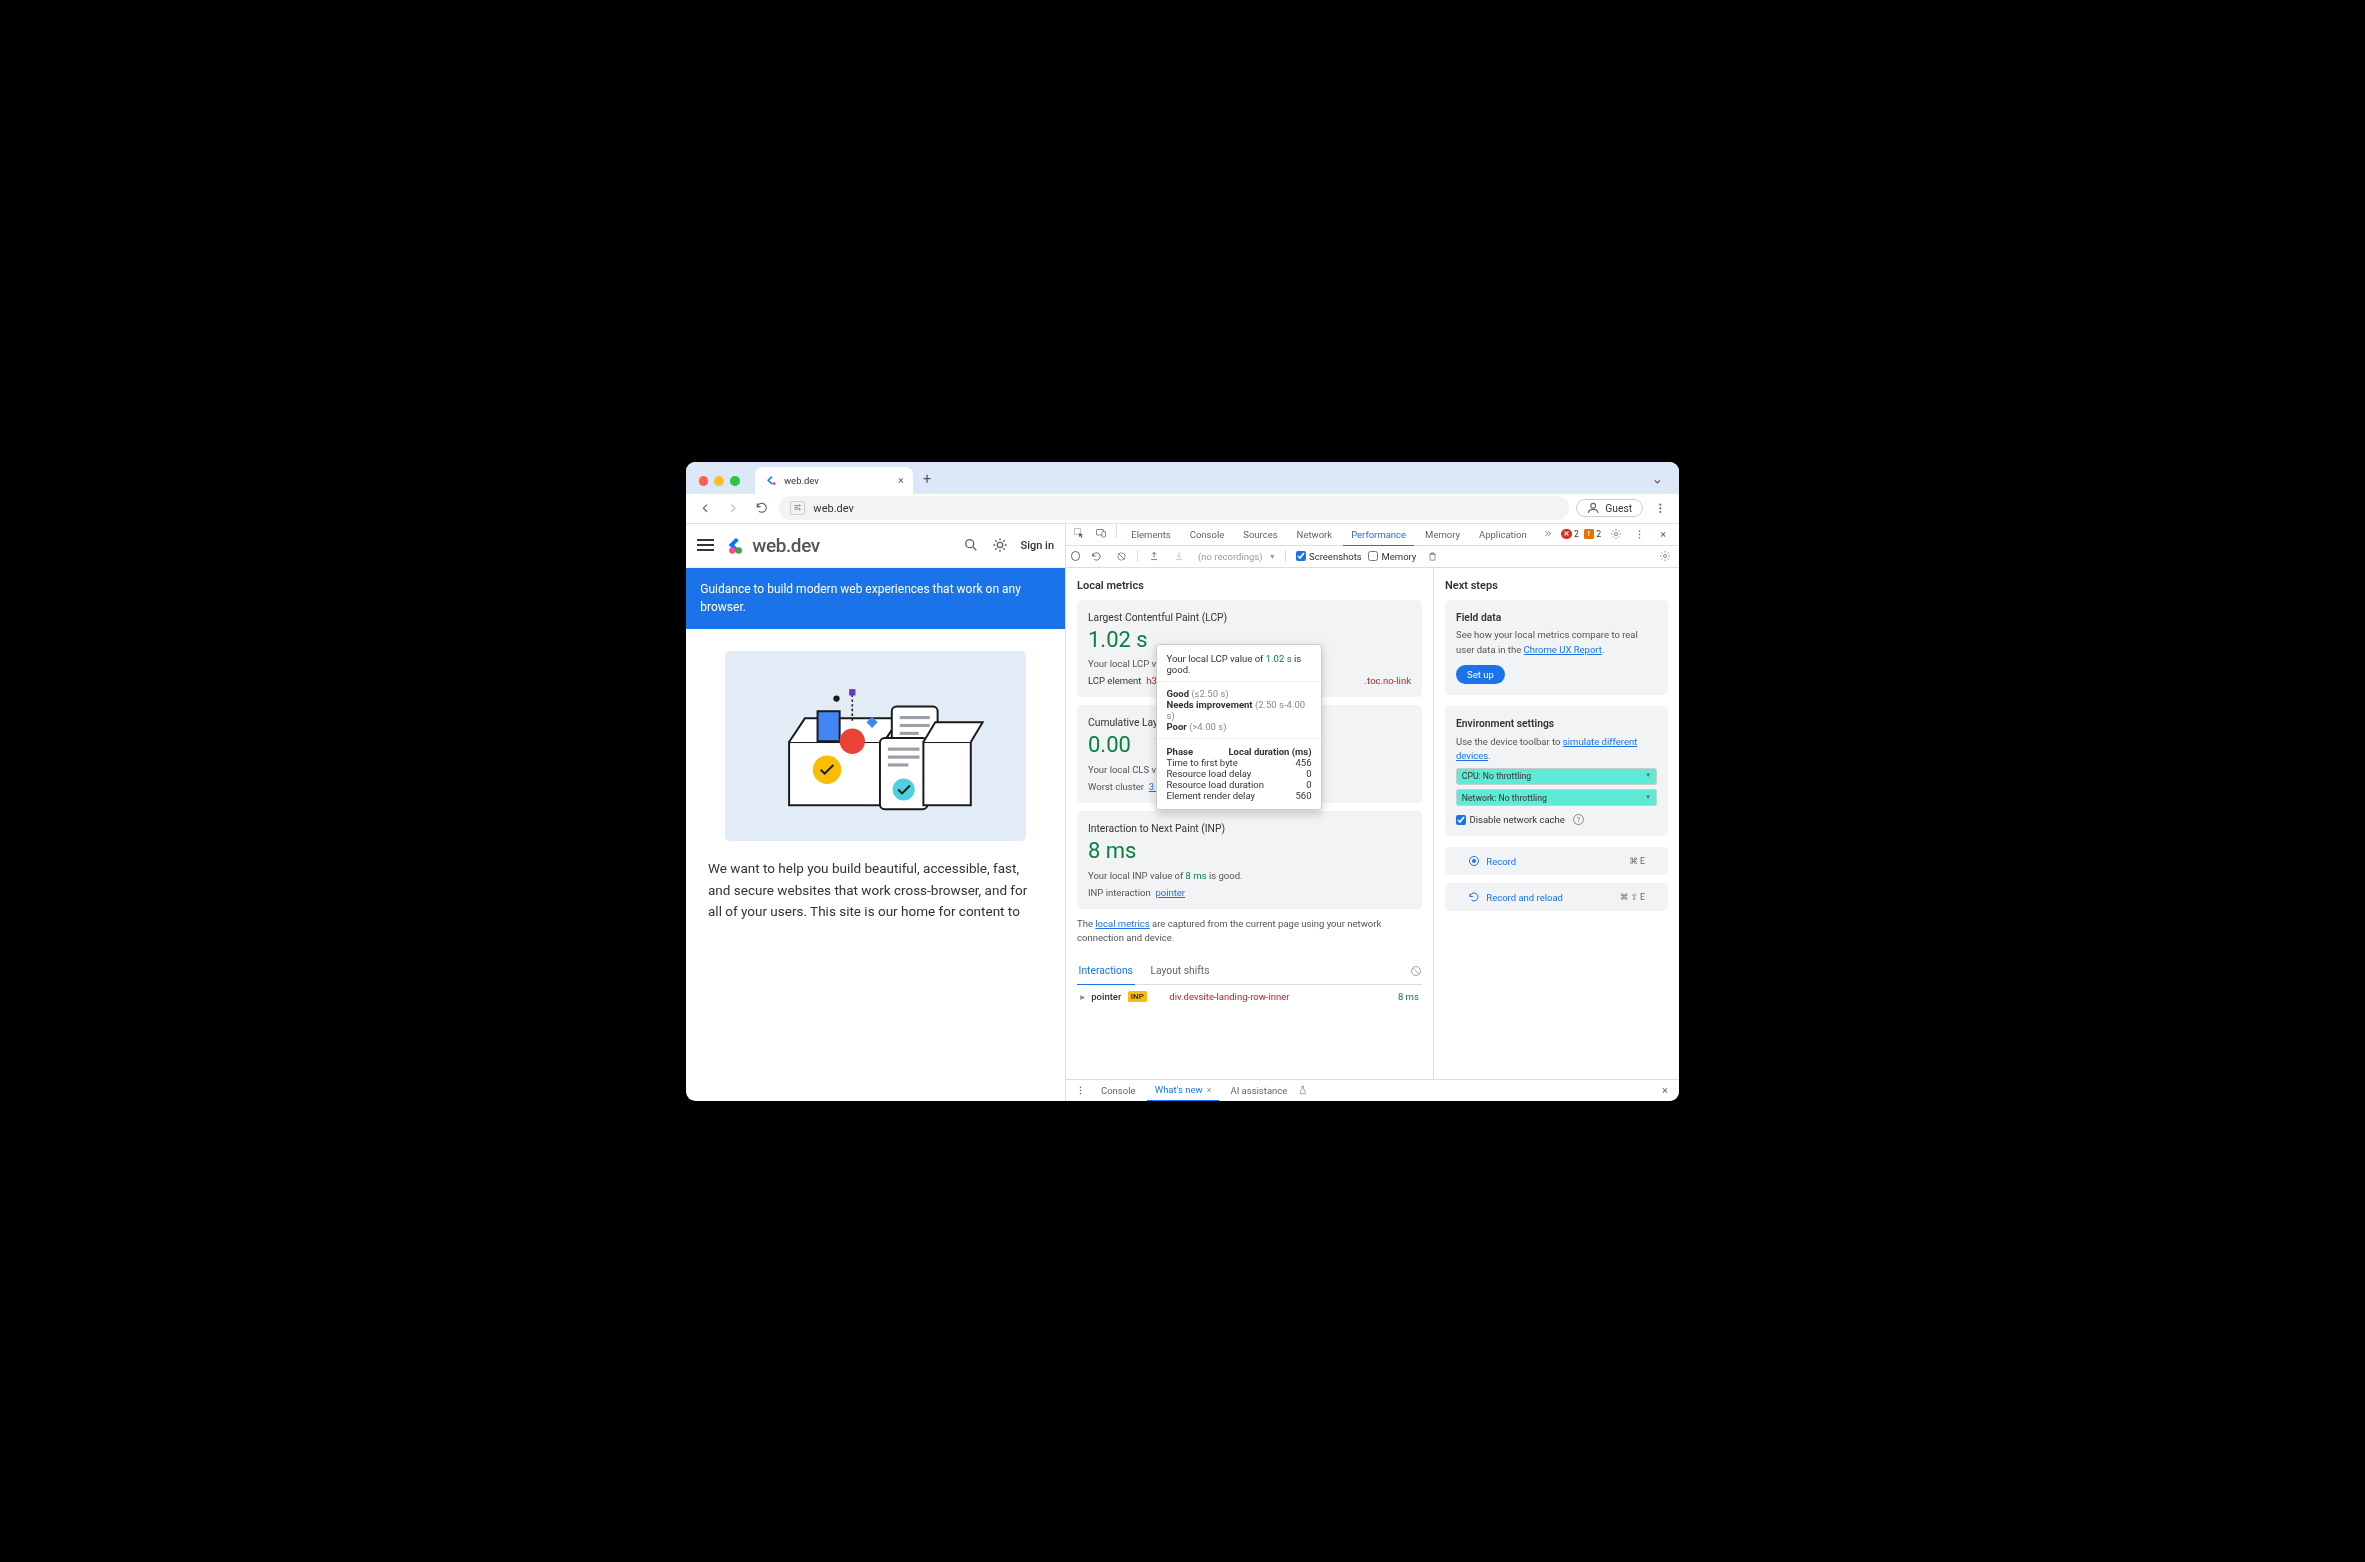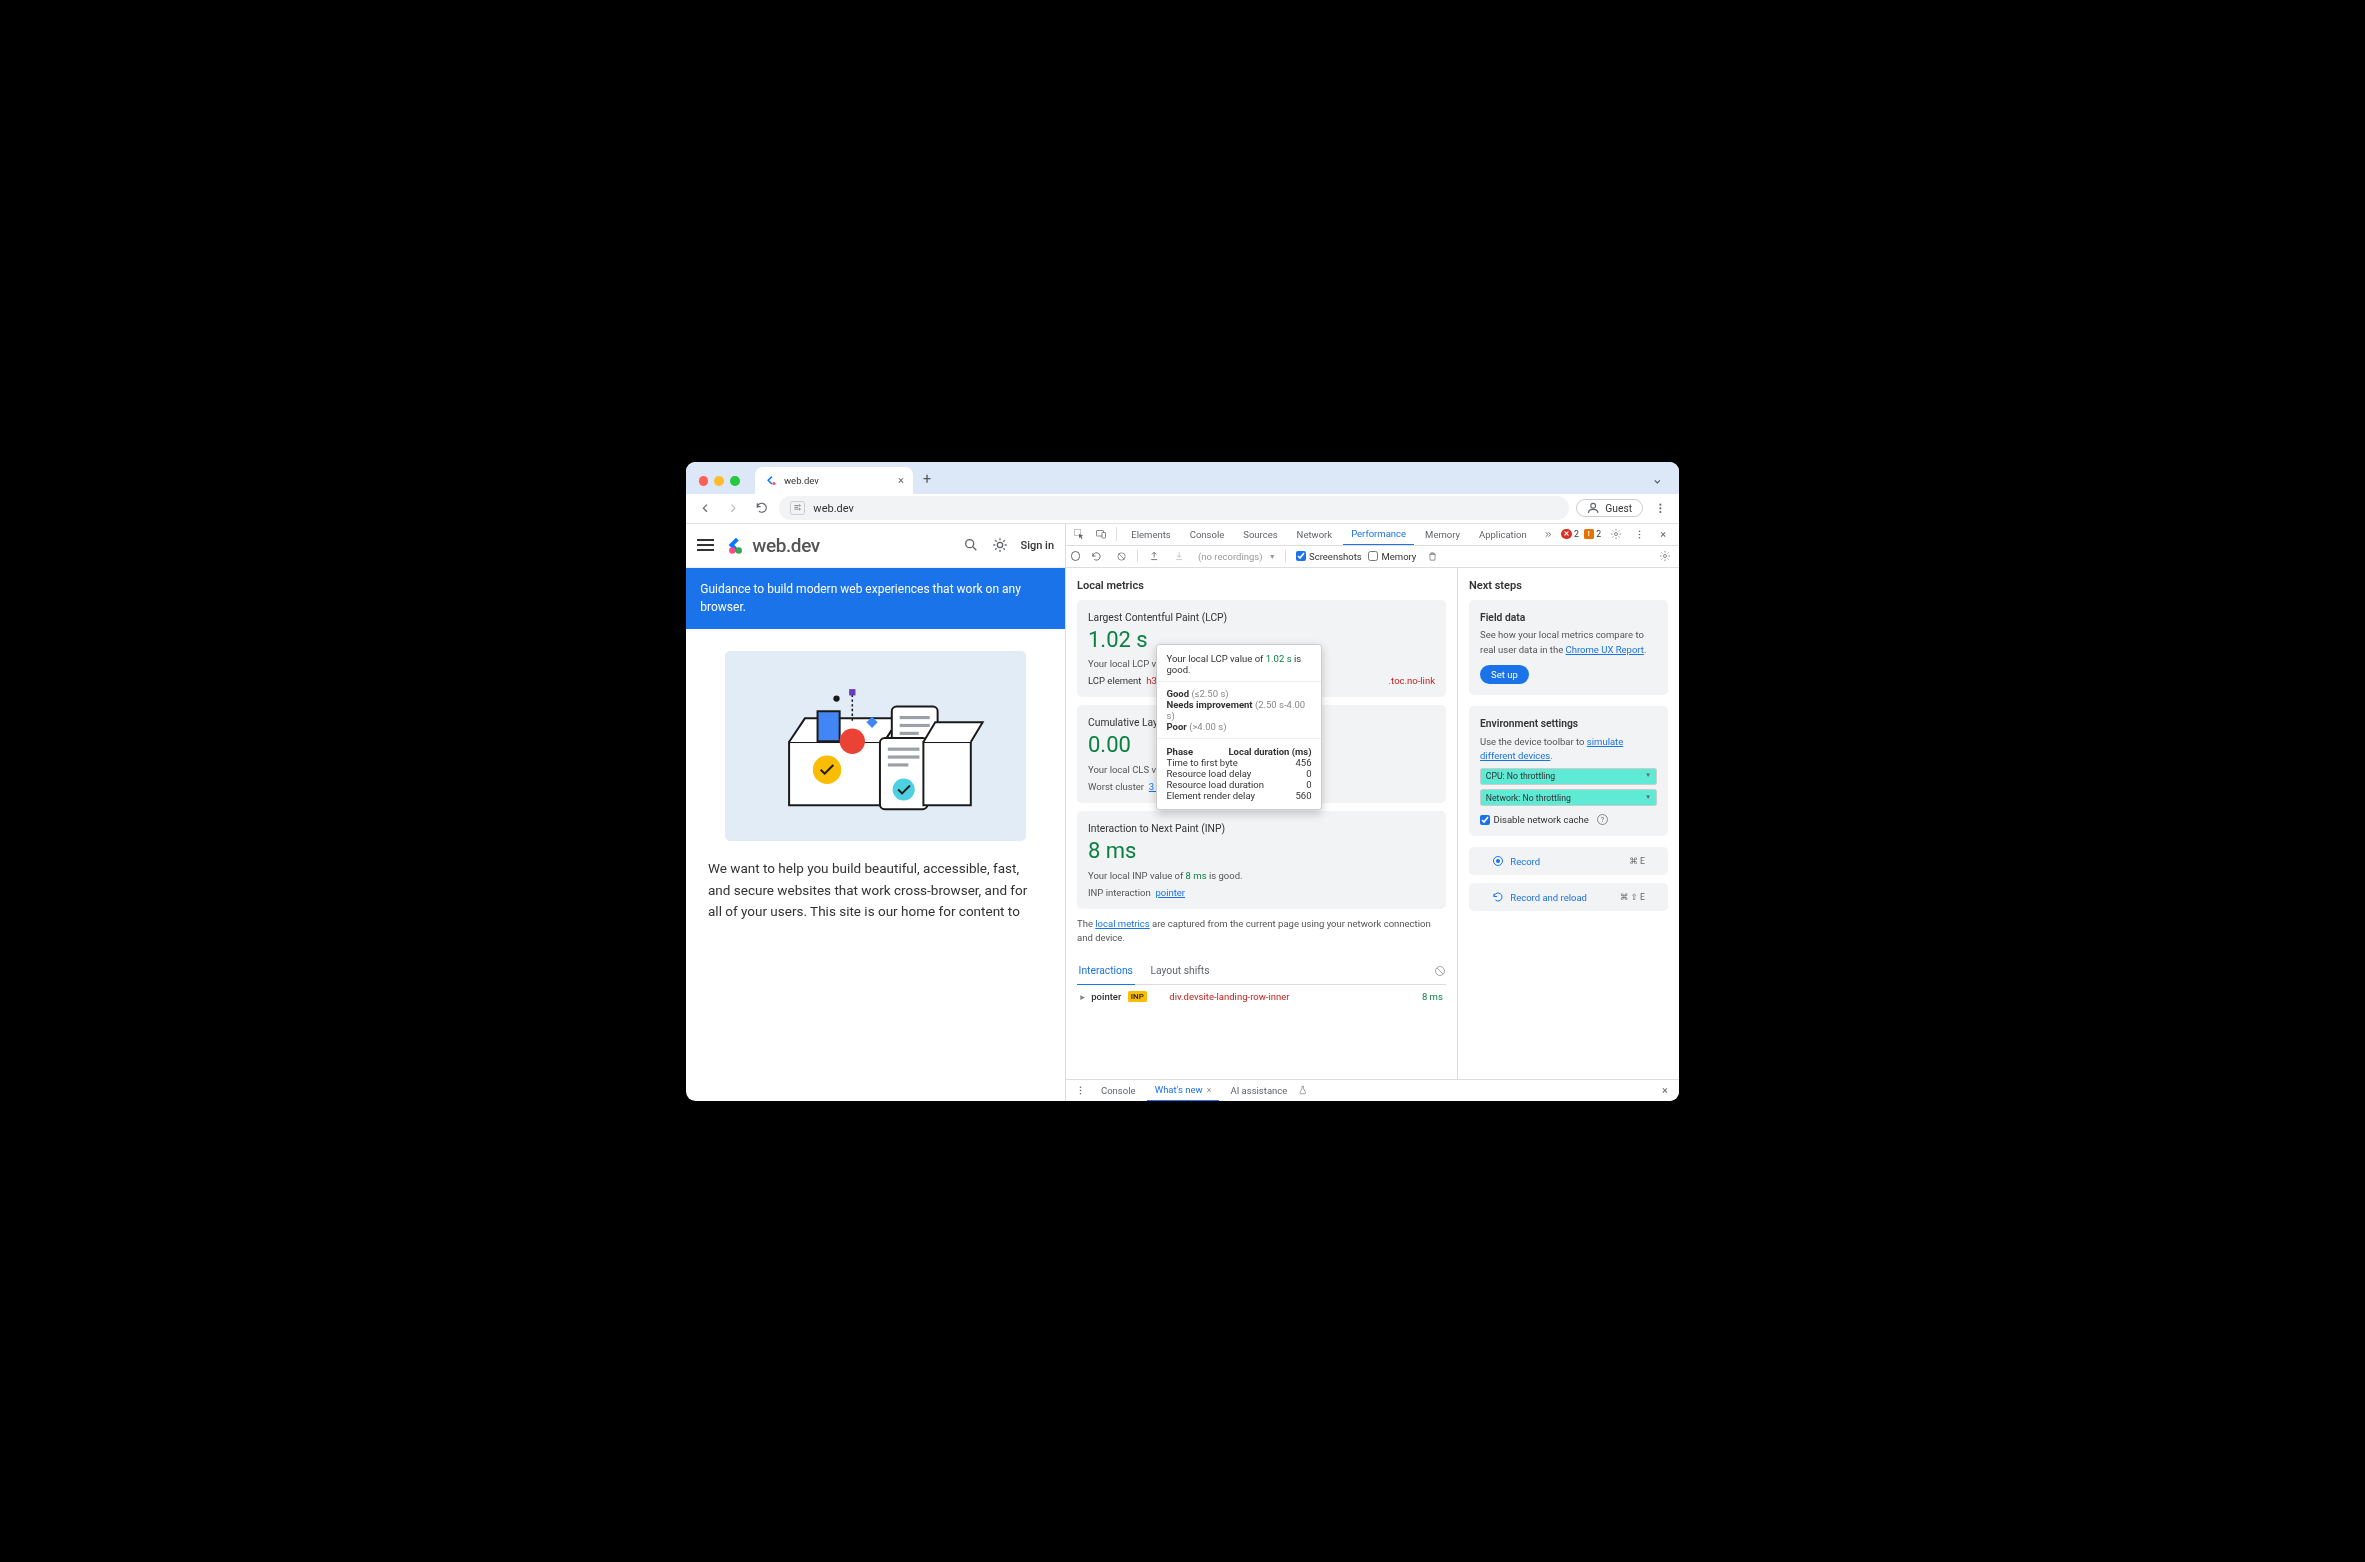--- a/index.html
+++ b/index.html
@@ -37,37 +37,37 @@
   .hdr-actions { margin-left: auto; display: flex; align-items: center; gap: 12.7px; }
   .hdr-ic { color: #5f6368; }
   .banner { background: #1a73e8; color: #fff; padding: 12.7px 14.3px; font-size: 12px; line-height: 1.5; }
   .hero { padding: 22px 22px 0 22px; }
   .hero-img { background: #e1ecf7; border-radius: 4.8px; height: 190px; display:flex; align-items:center; justify-content:center; margin:0 auto; width: 301px;}
   .hero-title { font-size: 41px; font-weight: 500; letter-spacing: -1.2px; line-height: 1.1; color: #202124; margin-top: 30px; }
   .hero-sub { font-size: 13.5px; color: #333; margin-top: 17.4px; line-height: 1.6; }
   
   
   .devtools { flex: 1; display: flex; flex-direction: column; background: #fff; font-size: 9.5px; color: #333; min-width: 0; }
-  .dt-tabs { height: 22px; display: flex; align-items: center; border-bottom: 0.8px solid #ddd; padding: 0 3.2px; gap: 3px; }
+  .dt-tabs { height: 22px; display: flex; border-bottom: 0.8px solid #ddd; padding: 0 3.2px; gap: 3px; }
   .dt-ic { width: 19px; height: 19px; display:flex; align-items:center; justify-content:center; color:#5f6368; }
   .dt-tab { padding: 0 8px; height: 22px; display: flex; align-items: center; color: #5f6368; font-size: 9.5px; }
   .dt-tab.active { color: #1a73e8; border-bottom: 1.6px solid #1a73e8; }
   .dt-tabs-right { margin-left: auto; display: flex; align-items: center; gap: 4.8px; padding-right: 3.2px; }
   .err-badge { display:flex; align-items:center; gap:2.4px; font-size:8.7px;}
   .err-ic{width:10.3px;height:10.3px;border-radius:50%;display:flex;align-items:center;justify-content:center;color:#fff;font-size:7.1px;font-weight:bold;}
   
   .perf-toolbar { height: 22px; display: flex; align-items: center; padding: 0 4.8px; gap: 6.3px; border-bottom: 0.8px solid #ddd; }
   .rec-dot{width:9.5px;height:9.5px;border:1.2px solid #666;border-radius:50%;}
   .chk { display:flex; align-items:center; gap:3.2px; font-size:9.5px;}
   .chk input{width:10.3px;height:10.3px;accent-color:#1a73e8;}
   .norec { color:#999; flex:0 0 auto; margin-left:3.2px;}
   
   .dt-body { flex: 1; display: flex; overflow: hidden; }
   .dt-main { flex: 1; padding: 11px; overflow-y: auto; position: relative; }
-  .dt-side { width: 222px; border-left: 0.8px solid #ddd; padding: 11px; overflow-y:auto; }
+  .dt-side { width: 246px; border-left: 0.8px solid #ddd; padding: 11px; overflow-y:auto; }
   
   .section-title { font-size: 11px; font-weight: 600; margin-bottom: 8px; color:#333; }
   .metric-card { background: #f1f3f4; border-radius: 4.8px; padding: 11px; margin-bottom: 8px; }
   .metric-name { font-size: 10.3px; color: #333; }
   .metric-val { font-size: 22px; color: #0b8043; font-weight: 400; margin-top: 3.2px; }
   .metric-note { font-size: 9.5px; color: #555; margin-top: 6.3px; }
   .metric-note .good { color: #0b8043; }
   .metric-note .link { color: #1a73e8; text-decoration: underline; }
   .elem-path { color:#c5221f; font-size:9.5px;}
   .elem-k { color:#333; }

